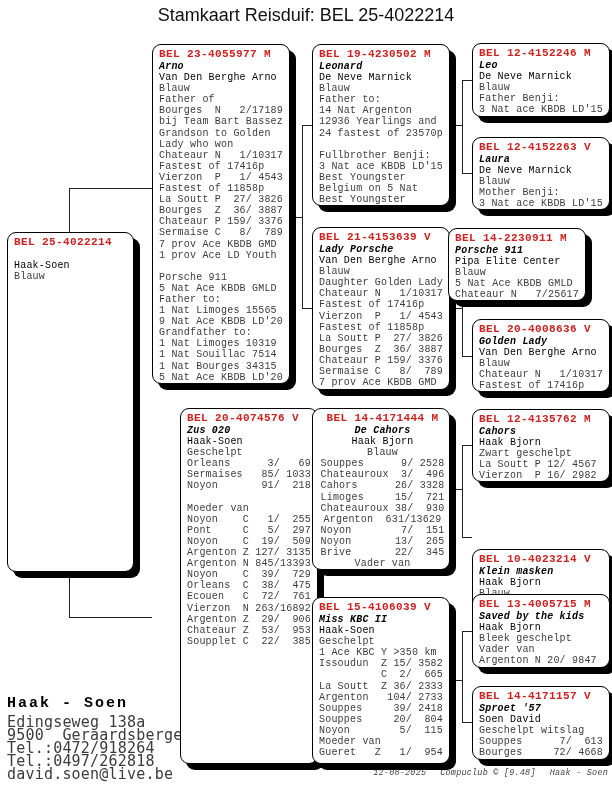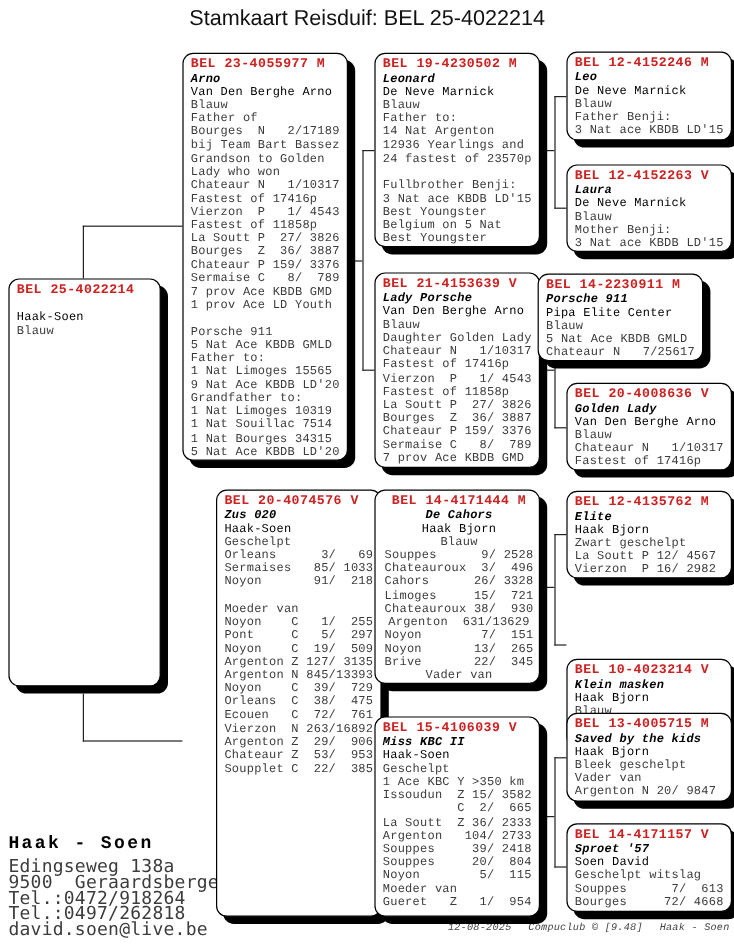--- a/index.html
+++ b/index.html
@@ -230,21 +230,21 @@
   <div class="pbox" style="left:472px; top:319px; width:138px; height:73px;">
     <div class="ring">BEL 20-4008636 V</div>
     <div class="nick">Golden Lady</div>
     <div class="owner">Van Den Berghe Arno</div>
     <pre class="pbody">Blauw
 Chateaur N   1/10317
 Fastest of 17416p</pre>
   </div>
   <div class="pbox" style="left:472px; top:409px; width:138px; height:73px;">
     <div class="ring">BEL 12-4135762 M</div>
-    <div class="nick">Elite</div>
+    <div class="nick">Cahors</div>
     <div class="owner">Haak Bjorn</div>
     <pre class="pbody">Zwart geschelpt
 La Soutt P 12/ 4567
 Vierzon  P 16/ 2982</pre>
   </div>
   <div class="pbox" style="left:472px; top:501px; width:138px; height:74px;margin-top:48px;">
     <div class="ring">BEL 10-4023214 V</div>
     <div class="nick">Klein masken</div>
     <div class="owner">Haak Bjorn</div>
     <pre class="pbody">Blauw

